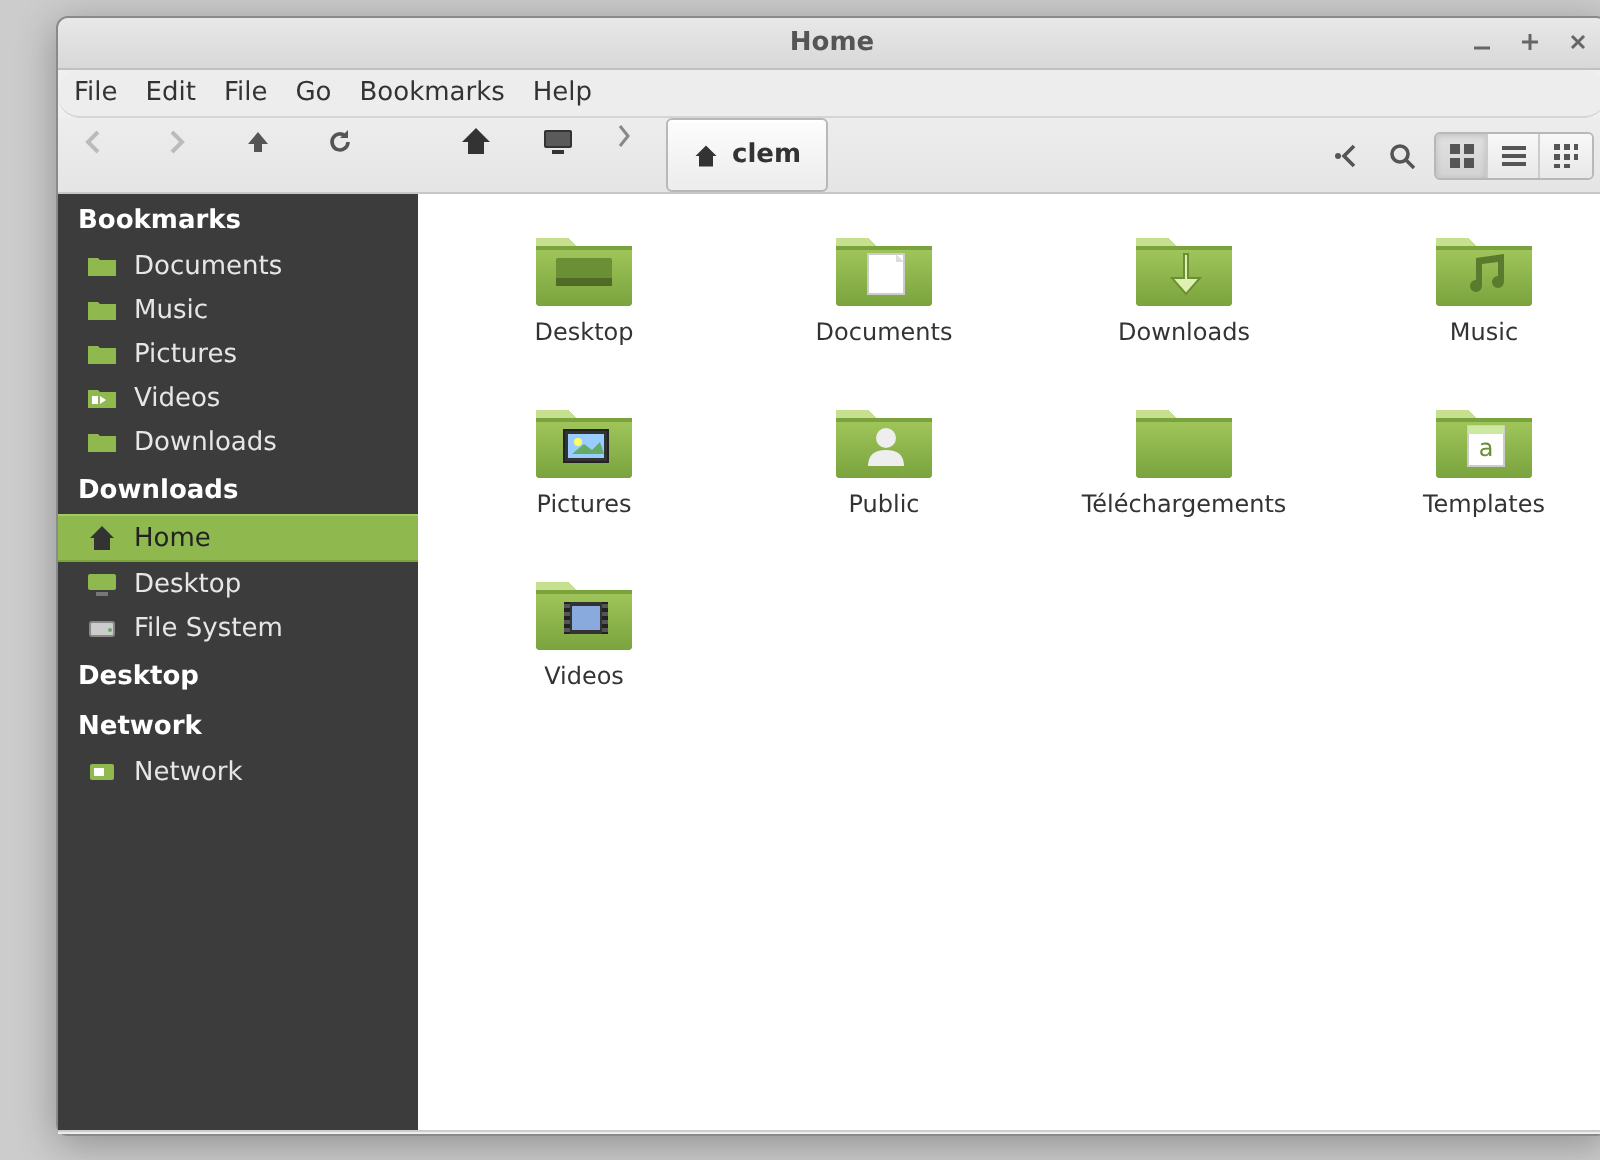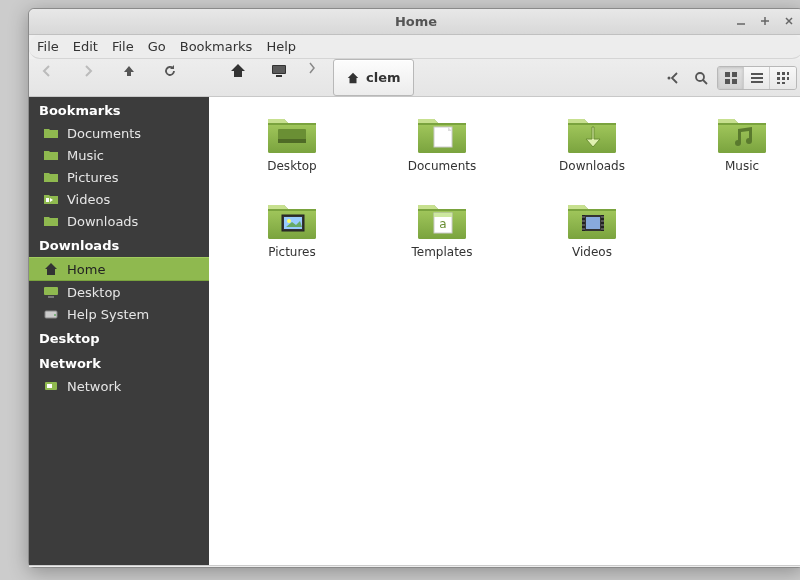--- a/index.html
+++ b/index.html
@@ -265,21 +265,21 @@
           </span>
           <span>Desktop</span>
         </div>
         <div class="sb-item">
           <span class="ico">
             <svg width="16" height="16" viewBox="0 0 16 16">
               <rect x="2" y="5" width="12" height="7" rx="1" fill="#ccc" stroke="#888"></rect>
               <circle cx="12" cy="9" r="1" fill="#6a6"></circle>
             </svg>
           </span>
-          <span>Help System</span>
+          <span>File System</span>
         </div>
         <div class="sb-section">Desktop</div>
         <div class="sb-section">Network</div>
         <div class="sb-item">
           <span class="ico">
             <svg width="16" height="16" viewBox="0 0 16 16">
               <rect x="2" y="4" width="12" height="8" rx="1" fill="#8fb94f"></rect>
               <rect x="4" y="6" width="5" height="4" fill="#fff"></rect>
             </svg>
           </span>
@@ -360,20 +360,51 @@
       <stop offset="0" stop-color="#9fc55a"></stop>
                     <stop offset="1" stop-color="#7aa33e"></stop>
     </linearGradient>
                 </defs>
     <rect x="18" y="18" width="22" height="16" fill="#333" stroke="#222"></rect>
                 <rect x="20" y="20" width="18" height="12" fill="#9cf"></rect>
                 <circle cx="25" cy="24" r="2" fill="#ff6"></circle>
                 <path d="M22 30 L28 25 L32 28 L36 24 L38 30 Z" fill="#6a6"></path>
   </svg></div>
             <div class="label">Pictures</div>
+          </div>
+          <div class="item">
+            <div class="folder"><svg class="folder-svg" viewBox="0 0 56 46">
+    <path d="M4 8 L20 8 L24 12 L52 12 L52 40 Q52 42 50 42 L6 42 Q4 42 4 40 Z" fill="#7aa33e"></path>
+    <path d="M4 8 L20 8 L24 12 L4 12 Z" fill="#c7e08f"></path>
+    <path d="M4 14 L52 14 L52 40 Q52 42 50 42 L6 42 Q4 42 4 40 Z" fill="url(#fg)"></path>
+    <defs>
+                  <linearGradient id="fg" x1="0" y1="0" x2="0" y2="1">
+      <stop offset="0" stop-color="#9fc55a"></stop>
+                    <stop offset="1" stop-color="#7aa33e"></stop>
+    </linearGradient>
+                </defs>
+    <circle cx="29" cy="22" r="5" fill="#eee"></circle>
+                <path d="M20 36 Q20 28 29 28 Q38 28 38 36 Z" fill="#eee"></path>
+  </svg></div>
+            <div class="label">Public</div>
+          </div>
+          <div class="item">
+            <div class="folder"><svg class="folder-svg" viewBox="0 0 56 46">
+    <path d="M4 8 L20 8 L24 12 L52 12 L52 40 Q52 42 50 42 L6 42 Q4 42 4 40 Z" fill="#7aa33e"></path>
+    <path d="M4 8 L20 8 L24 12 L4 12 Z" fill="#c7e08f"></path>
+    <path d="M4 14 L52 14 L52 40 Q52 42 50 42 L6 42 Q4 42 4 40 Z" fill="url(#fg)"></path>
+    <defs>
+                  <linearGradient id="fg" x1="0" y1="0" x2="0" y2="1">
+      <stop offset="0" stop-color="#9fc55a"></stop>
+                    <stop offset="1" stop-color="#7aa33e"></stop>
+    </linearGradient>
+                </defs>
+
+  </svg></div>
+            <div class="label">Téléchargements</div>
           </div>
           <div class="item">
             <div class="folder"><svg class="folder-svg" viewBox="0 0 56 46">
     <path d="M4 8 L20 8 L24 12 L52 12 L52 40 Q52 42 50 42 L6 42 Q4 42 4 40 Z" fill="#7aa33e"></path>
     <path d="M4 8 L20 8 L24 12 L4 12 Z" fill="#c7e08f"></path>
     <path d="M4 14 L52 14 L52 40 Q52 42 50 42 L6 42 Q4 42 4 40 Z" fill="url(#fg)"></path>
     <defs>
                   <linearGradient id="fg" x1="0" y1="0" x2="0" y2="1">
       <stop offset="0" stop-color="#9fc55a"></stop>
                     <stop offset="1" stop-color="#7aa33e"></stop>

